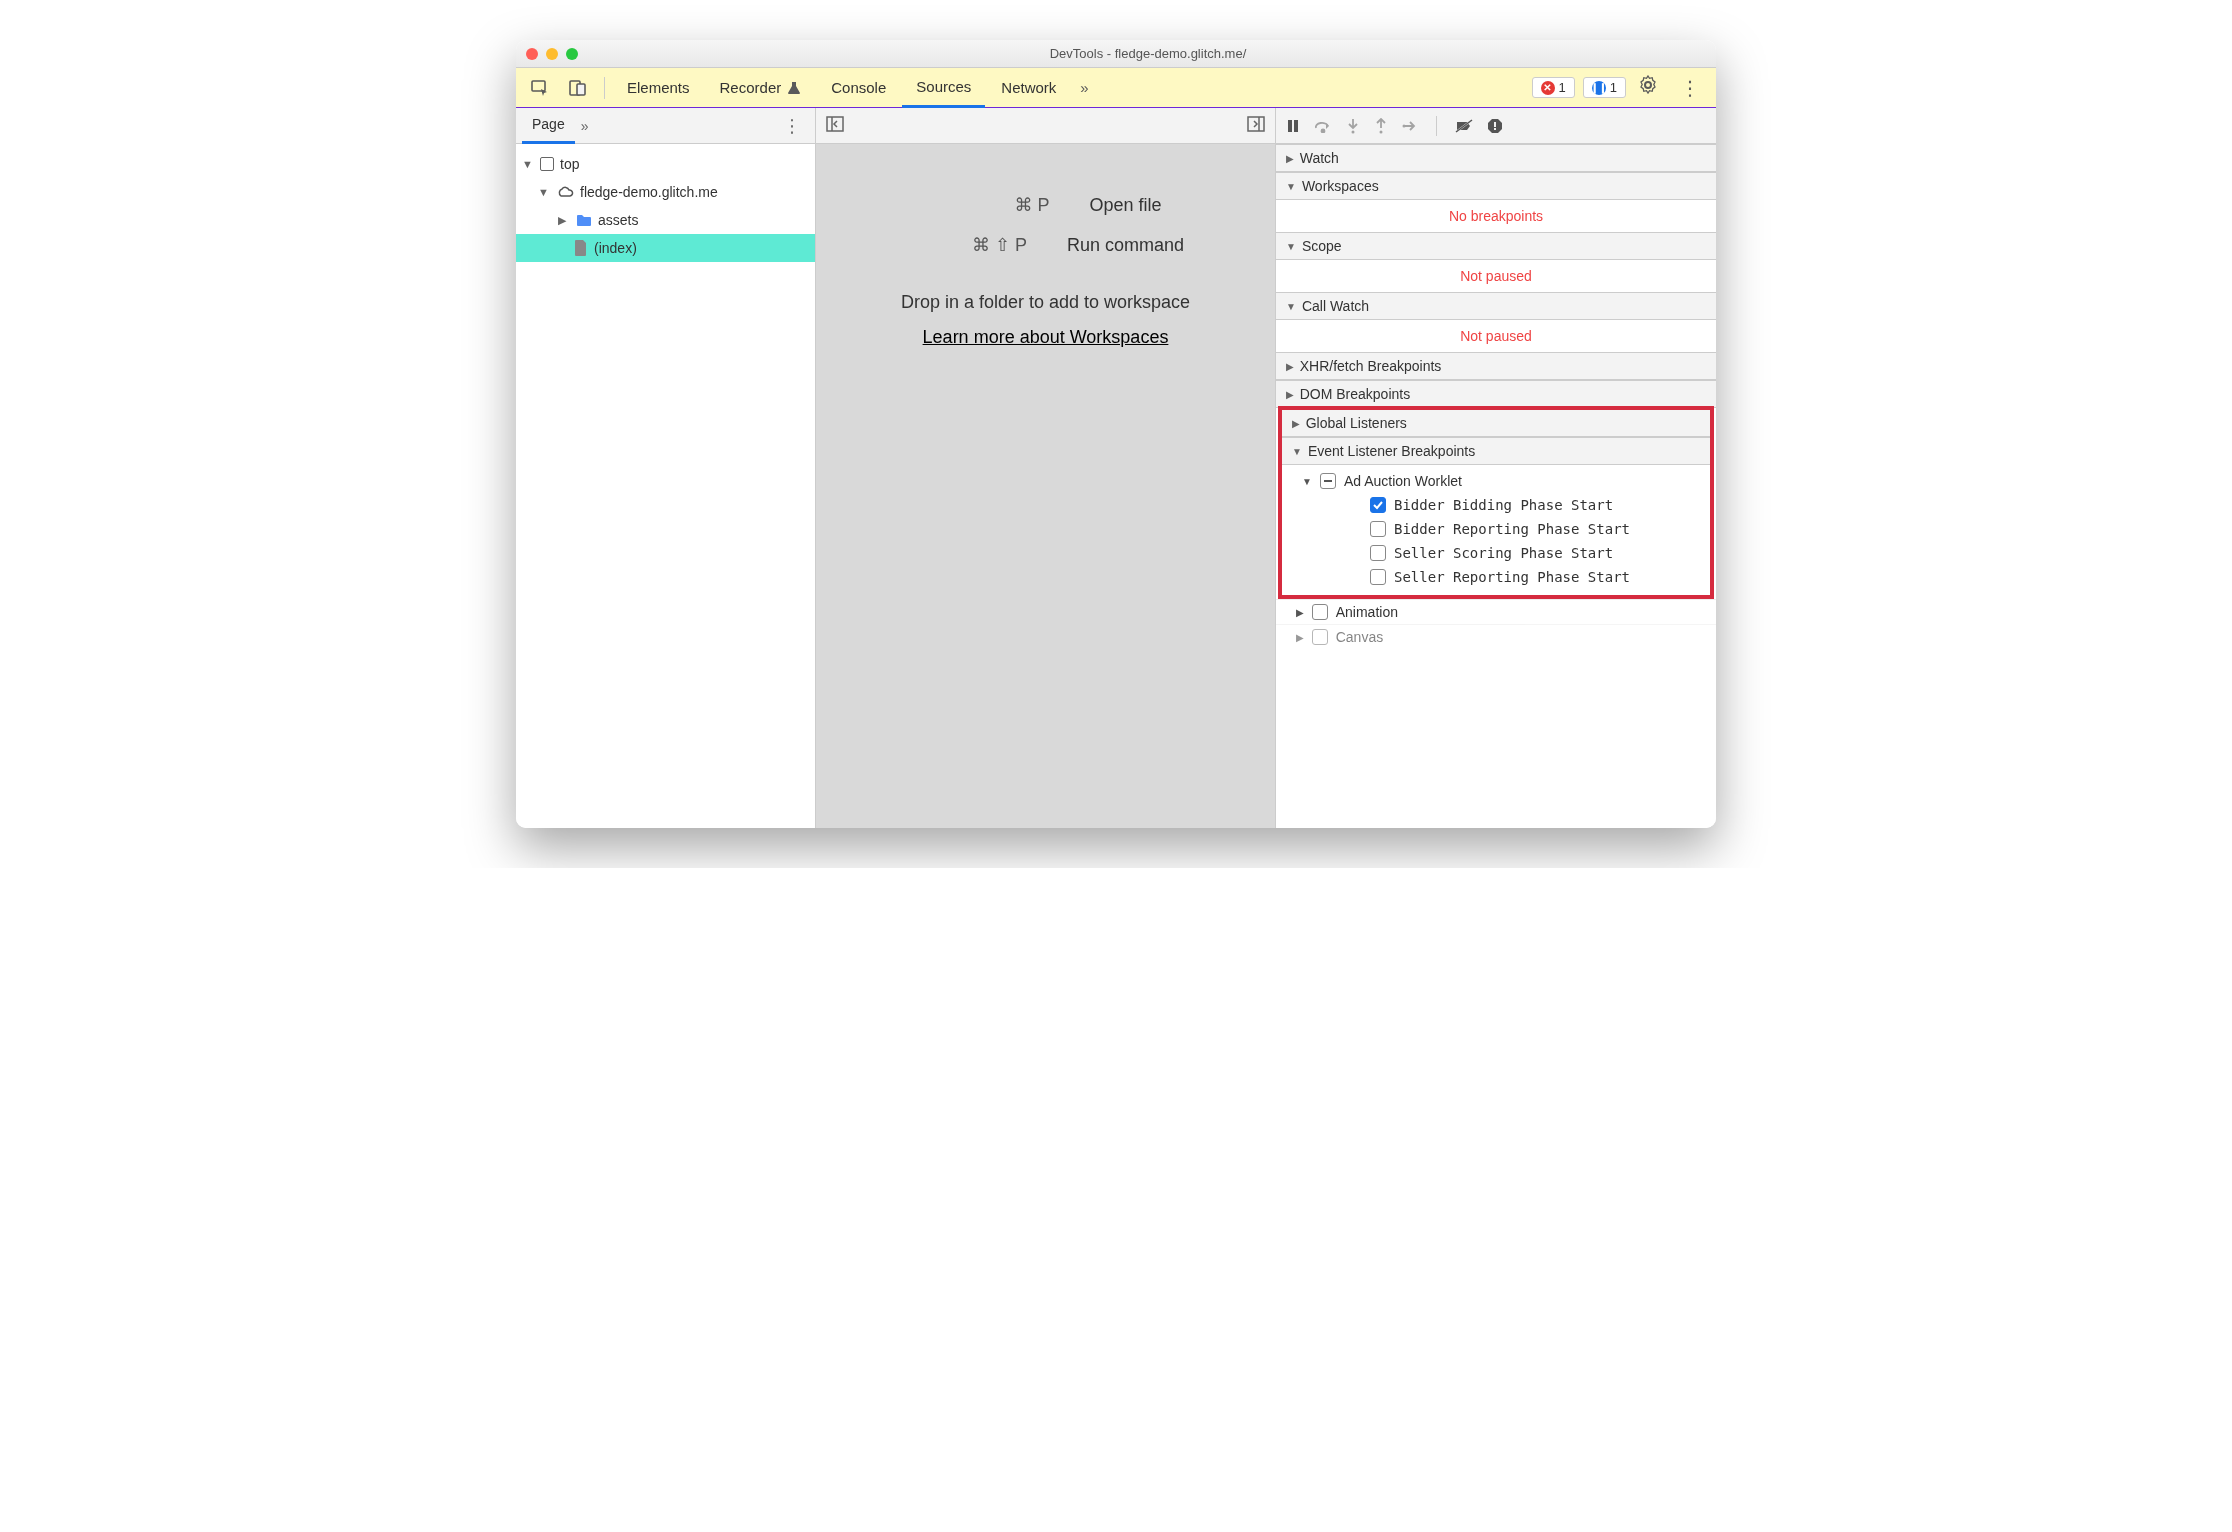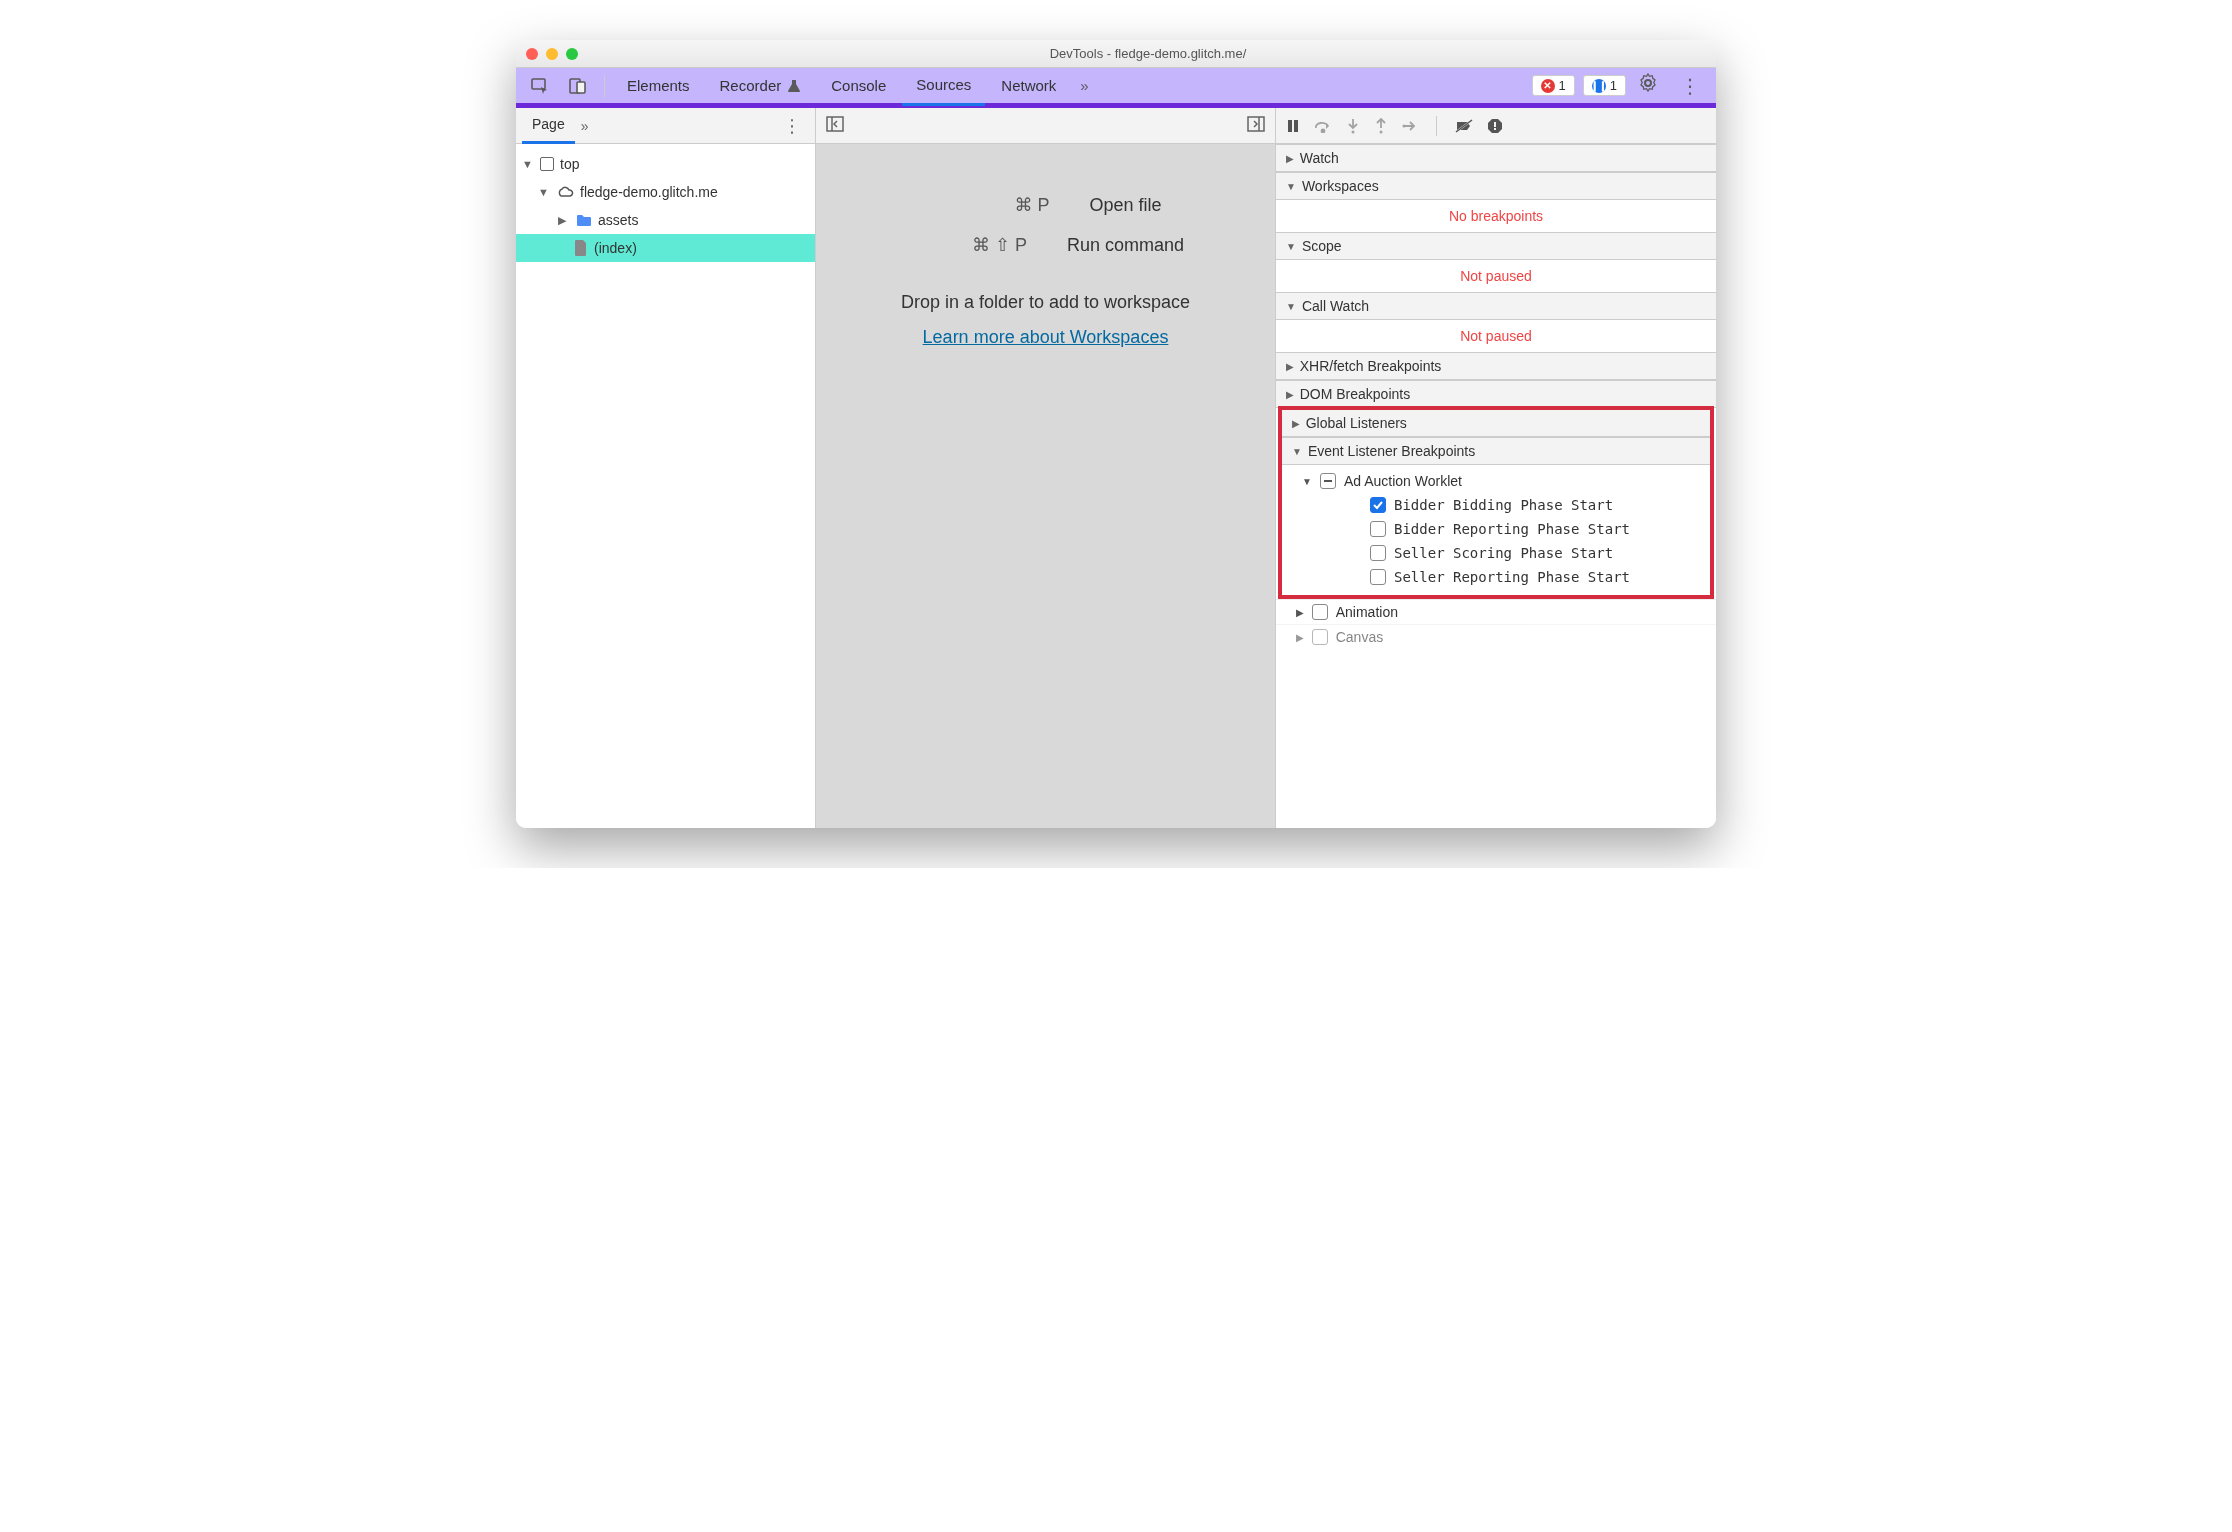--- a/index.html
+++ b/index.html
@@ -27,22 +27,22 @@
   display: flex;
   align-items: center;
   padding: 0 10px;
   border-bottom: 1px solid #ccc;
 }
 .traffic { display: flex; gap: 8px; margin-right: 12px;}
 .dot { width: 12px; height: 12px; border-radius: 50%; }
 .dot.red { background:#ff5f57;} .dot.yellow{background:#febc2e;} .dot.green{background:#28c840;}
 .title { flex:1; text-align:center; font-size:13px; color:#555;}
 .toolbar {
-  display:flex; align-items:center; height:40px; border-bottom:5px solid #6d28d9;
-  background:#c4b5fd; padding:0 6px; gap:2px; font-size:15px; color:#5a5a5a;
+  display:flex; align-items:center; height:40px; border-bottom:1px solid #6d28d9;
+  background:#fef9c3; padding:0 6px; gap:2px; font-size:15px; color:#5a5a5a;
 }
 .tb-btn { padding:6px 8px; display:flex; align-items:center; justify-content:center; cursor:pointer; color:#5a5a5a;}
 .tb-sep { width:1px; height:22px; background:#ccc; margin:0 6px;}
 .tab { padding:0 14px; height:40px; display:flex; align-items:center; cursor:pointer; color:#333; gap:6px;}
 .tab.active { border-bottom:3px solid #1a73e8; color:#333; font-weight:500;}
 .spacer { flex:1; }
 .badge { display:inline-flex; align-items:center; gap:4px; border:1px solid #ccc; border-radius:3px; padding:2px 8px; color:#333; font-size:13px; background:#fff;}
 .badge .circ { width:14px; height:14px; border-radius:50%; color:#fff; font-size:10px; display:flex; align-items:center; justify-content:center; font-weight:bold;}
 .badge.red .circ{background:#e53935;} .badge.blue .circ{background:#1a73e8;}
 .gear, .kebab { padding:0 10px; font-size:20px; color:#5a5a5a; cursor:pointer;}
@@ -59,21 +59,21 @@
 .tree-row.sel { background:#5eead4;}
 .icon-sq { width:14px; height:14px; border:1.5px solid #666; border-radius:2px;}
 .icon-cloud svg, .icon-folder svg, .icon-file svg { display:block;}
 .mid { flex:1; display:flex; flex-direction:column; border-right:1px solid #ccc;}
 .mid-tabs { height:36px; border-bottom:1px solid #ccc; background:#f3f3f3; display:flex; align-items:center; padding:0 6px; justify-content:space-between;}
 .panel-btn{ color:#666; cursor:pointer; padding:4px;}
 .mid-body { flex:1; background:#d9d9d9; display:flex; flex-direction:column; align-items:center; justify-content:flex-start; padding-top:50px; font-size:18px; color:#333;}
 .kbd-row { display:flex; gap:40px; margin-bottom:18px; align-items:center;}
 .kbd { text-align:right; min-width:120px; color:#555;}
 .hint { color:#333;}
-.ws-link { color:#0369a1; text-decoration:underline; margin-top:14px; cursor:pointer;}
+.ws-link { color:#000000; text-decoration:underline; margin-top:14px; cursor:pointer;}
 .right { width:440px; display:flex; flex-direction:column; background:#fff; overflow:hidden;}
 .dbg-bar { height:36px; border-bottom:1px solid #ccc; background:#f3f3f3; display:flex; align-items:center; padding:0 10px; gap:14px; color:#777;}
 .dbg-bar .dbtn { cursor:pointer; display:flex; align-items:center;}
 .section-h { background:#f3f3f3; border-top:1px solid #ccc; border-bottom:1px solid #ccc; padding:5px 10px; font-size:14px; display:flex; align-items:center; gap:6px; color:#333; cursor:pointer;}
 .section-h .tri { font-size:10px; color:#666;}
 .section-body { padding:8px; font-size:14px; text-align:center; color:#ef4444; background:#fff;}
 .elb { border:4px solid #d52b3f; margin: -2px 2px 0 2px;}
 .elb .section-h { background:#f3f3f3;}
 .ev-tree { background:#fff; padding:4px 0 6px 0;}
 .ev-row { display:flex; align-items:center; gap:8px; padding:4px 10px 4px 20px; font-size:14px;}

